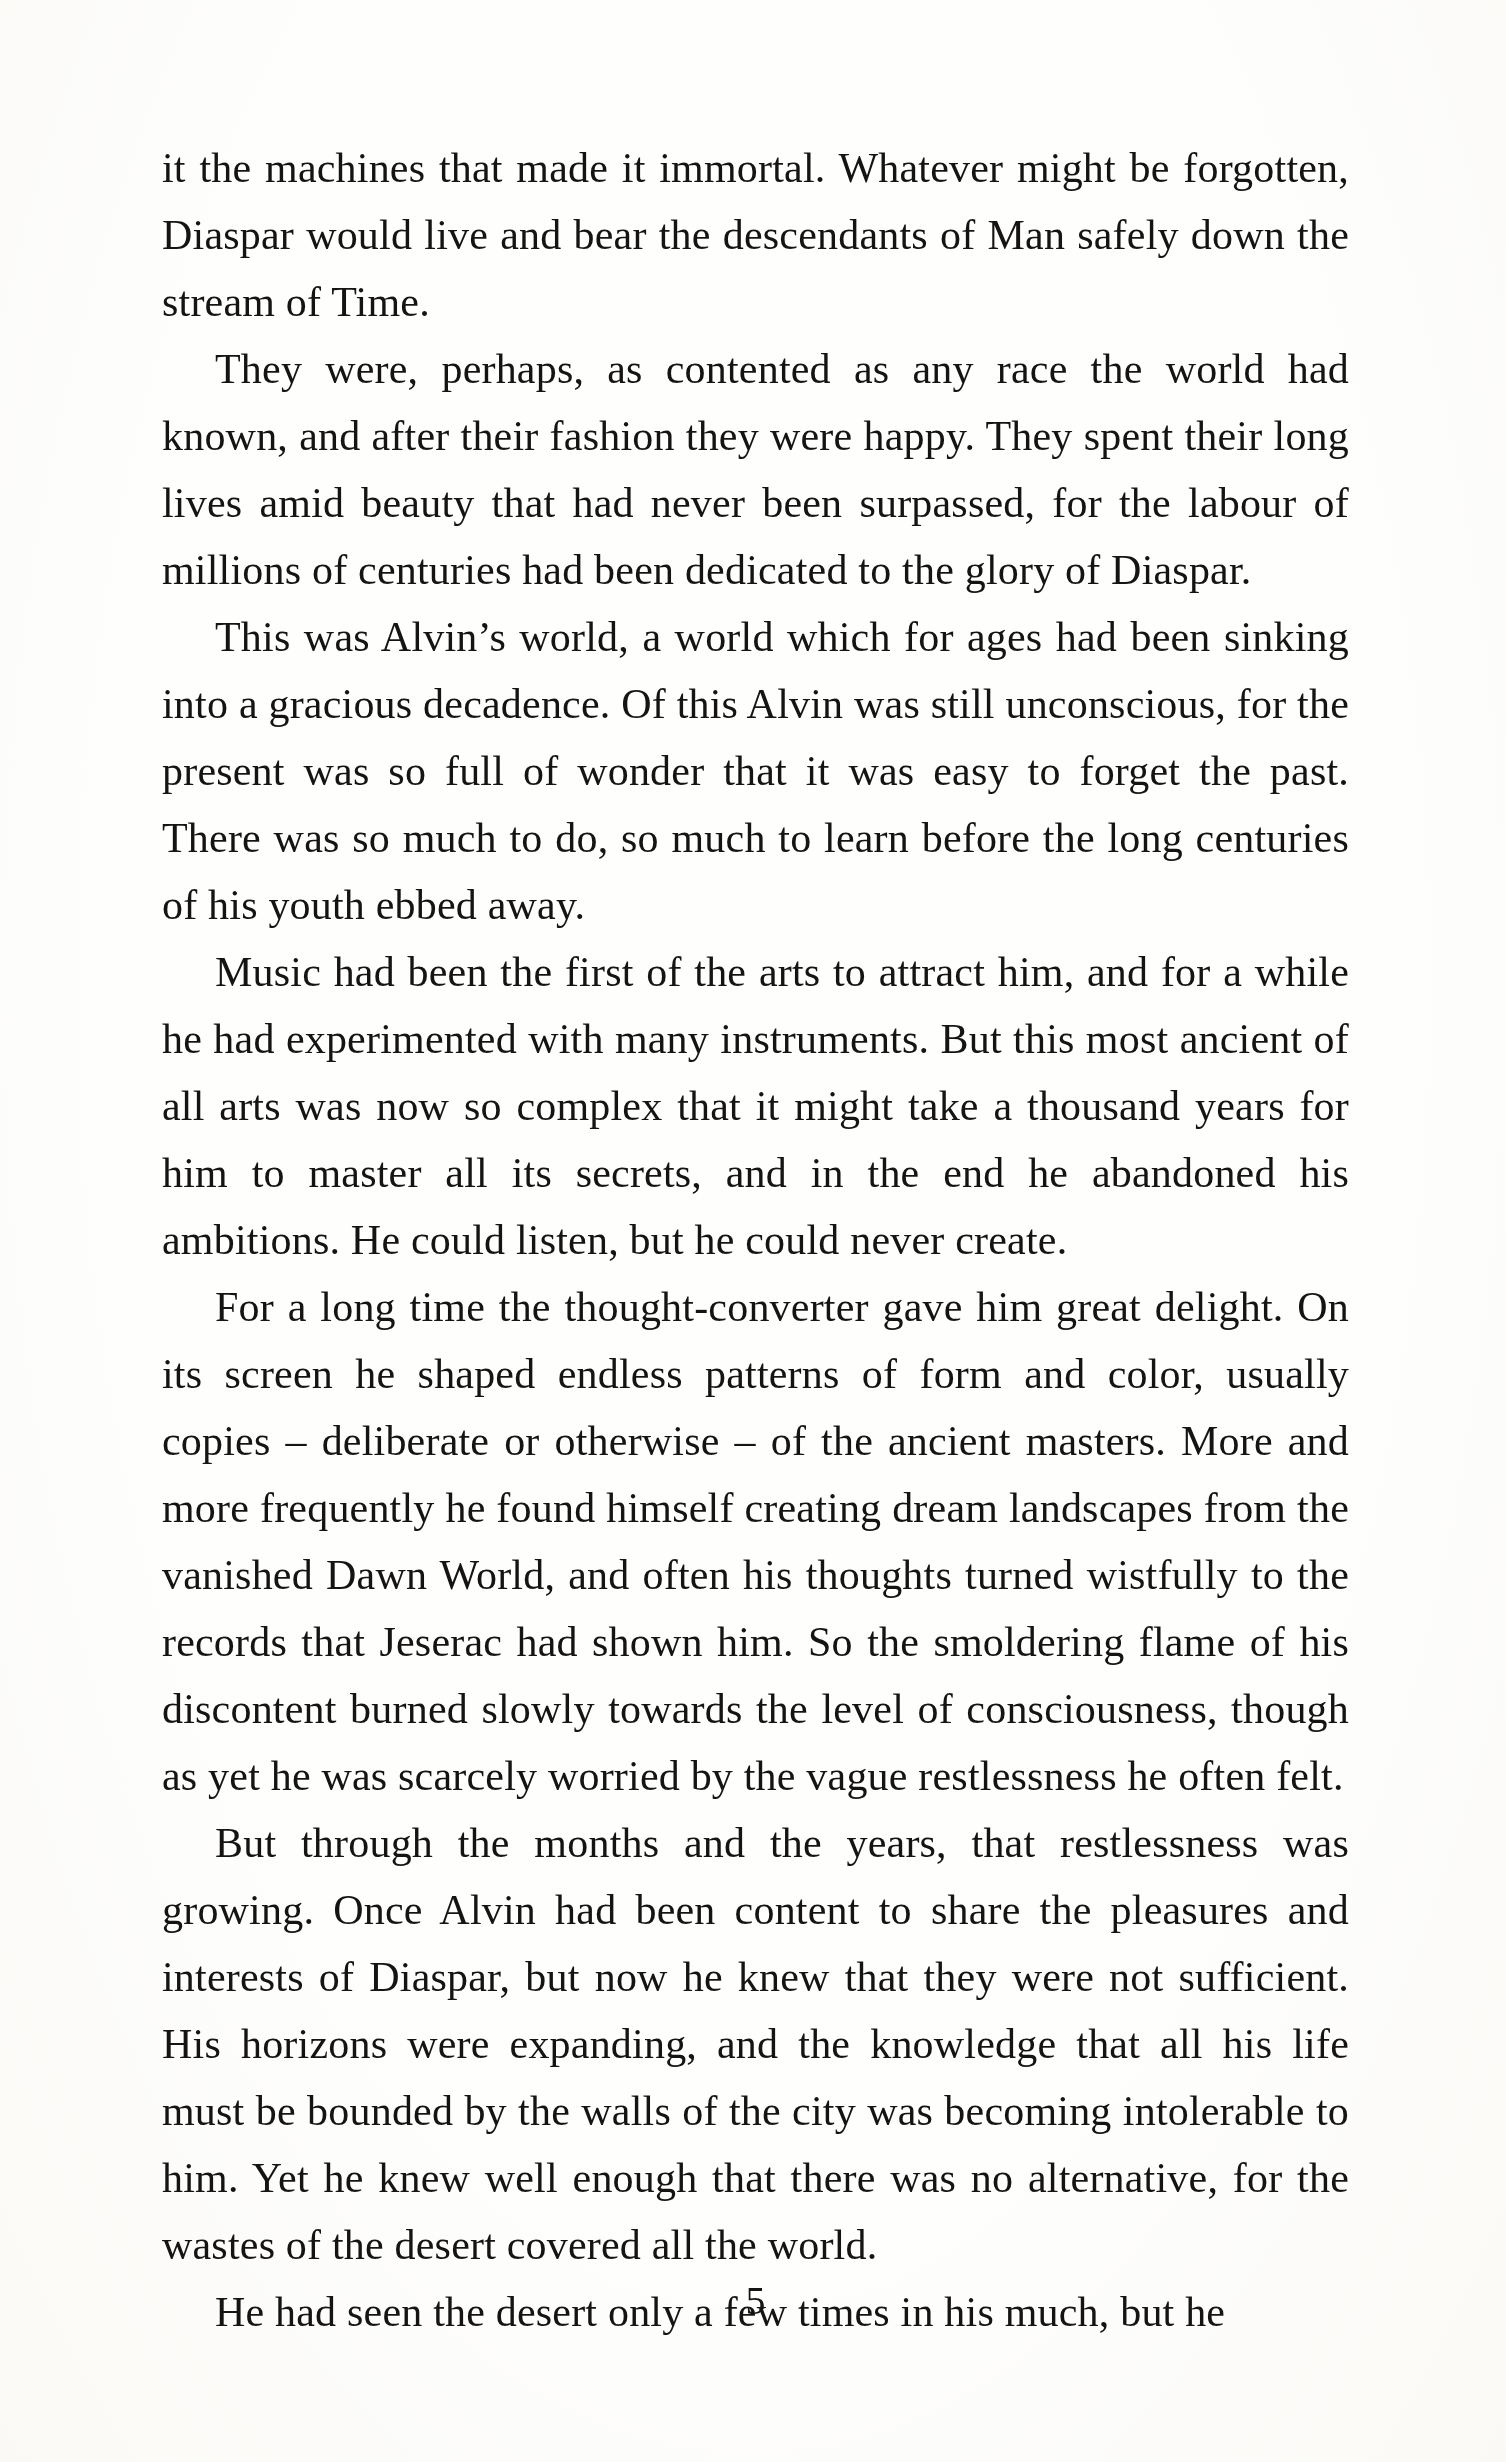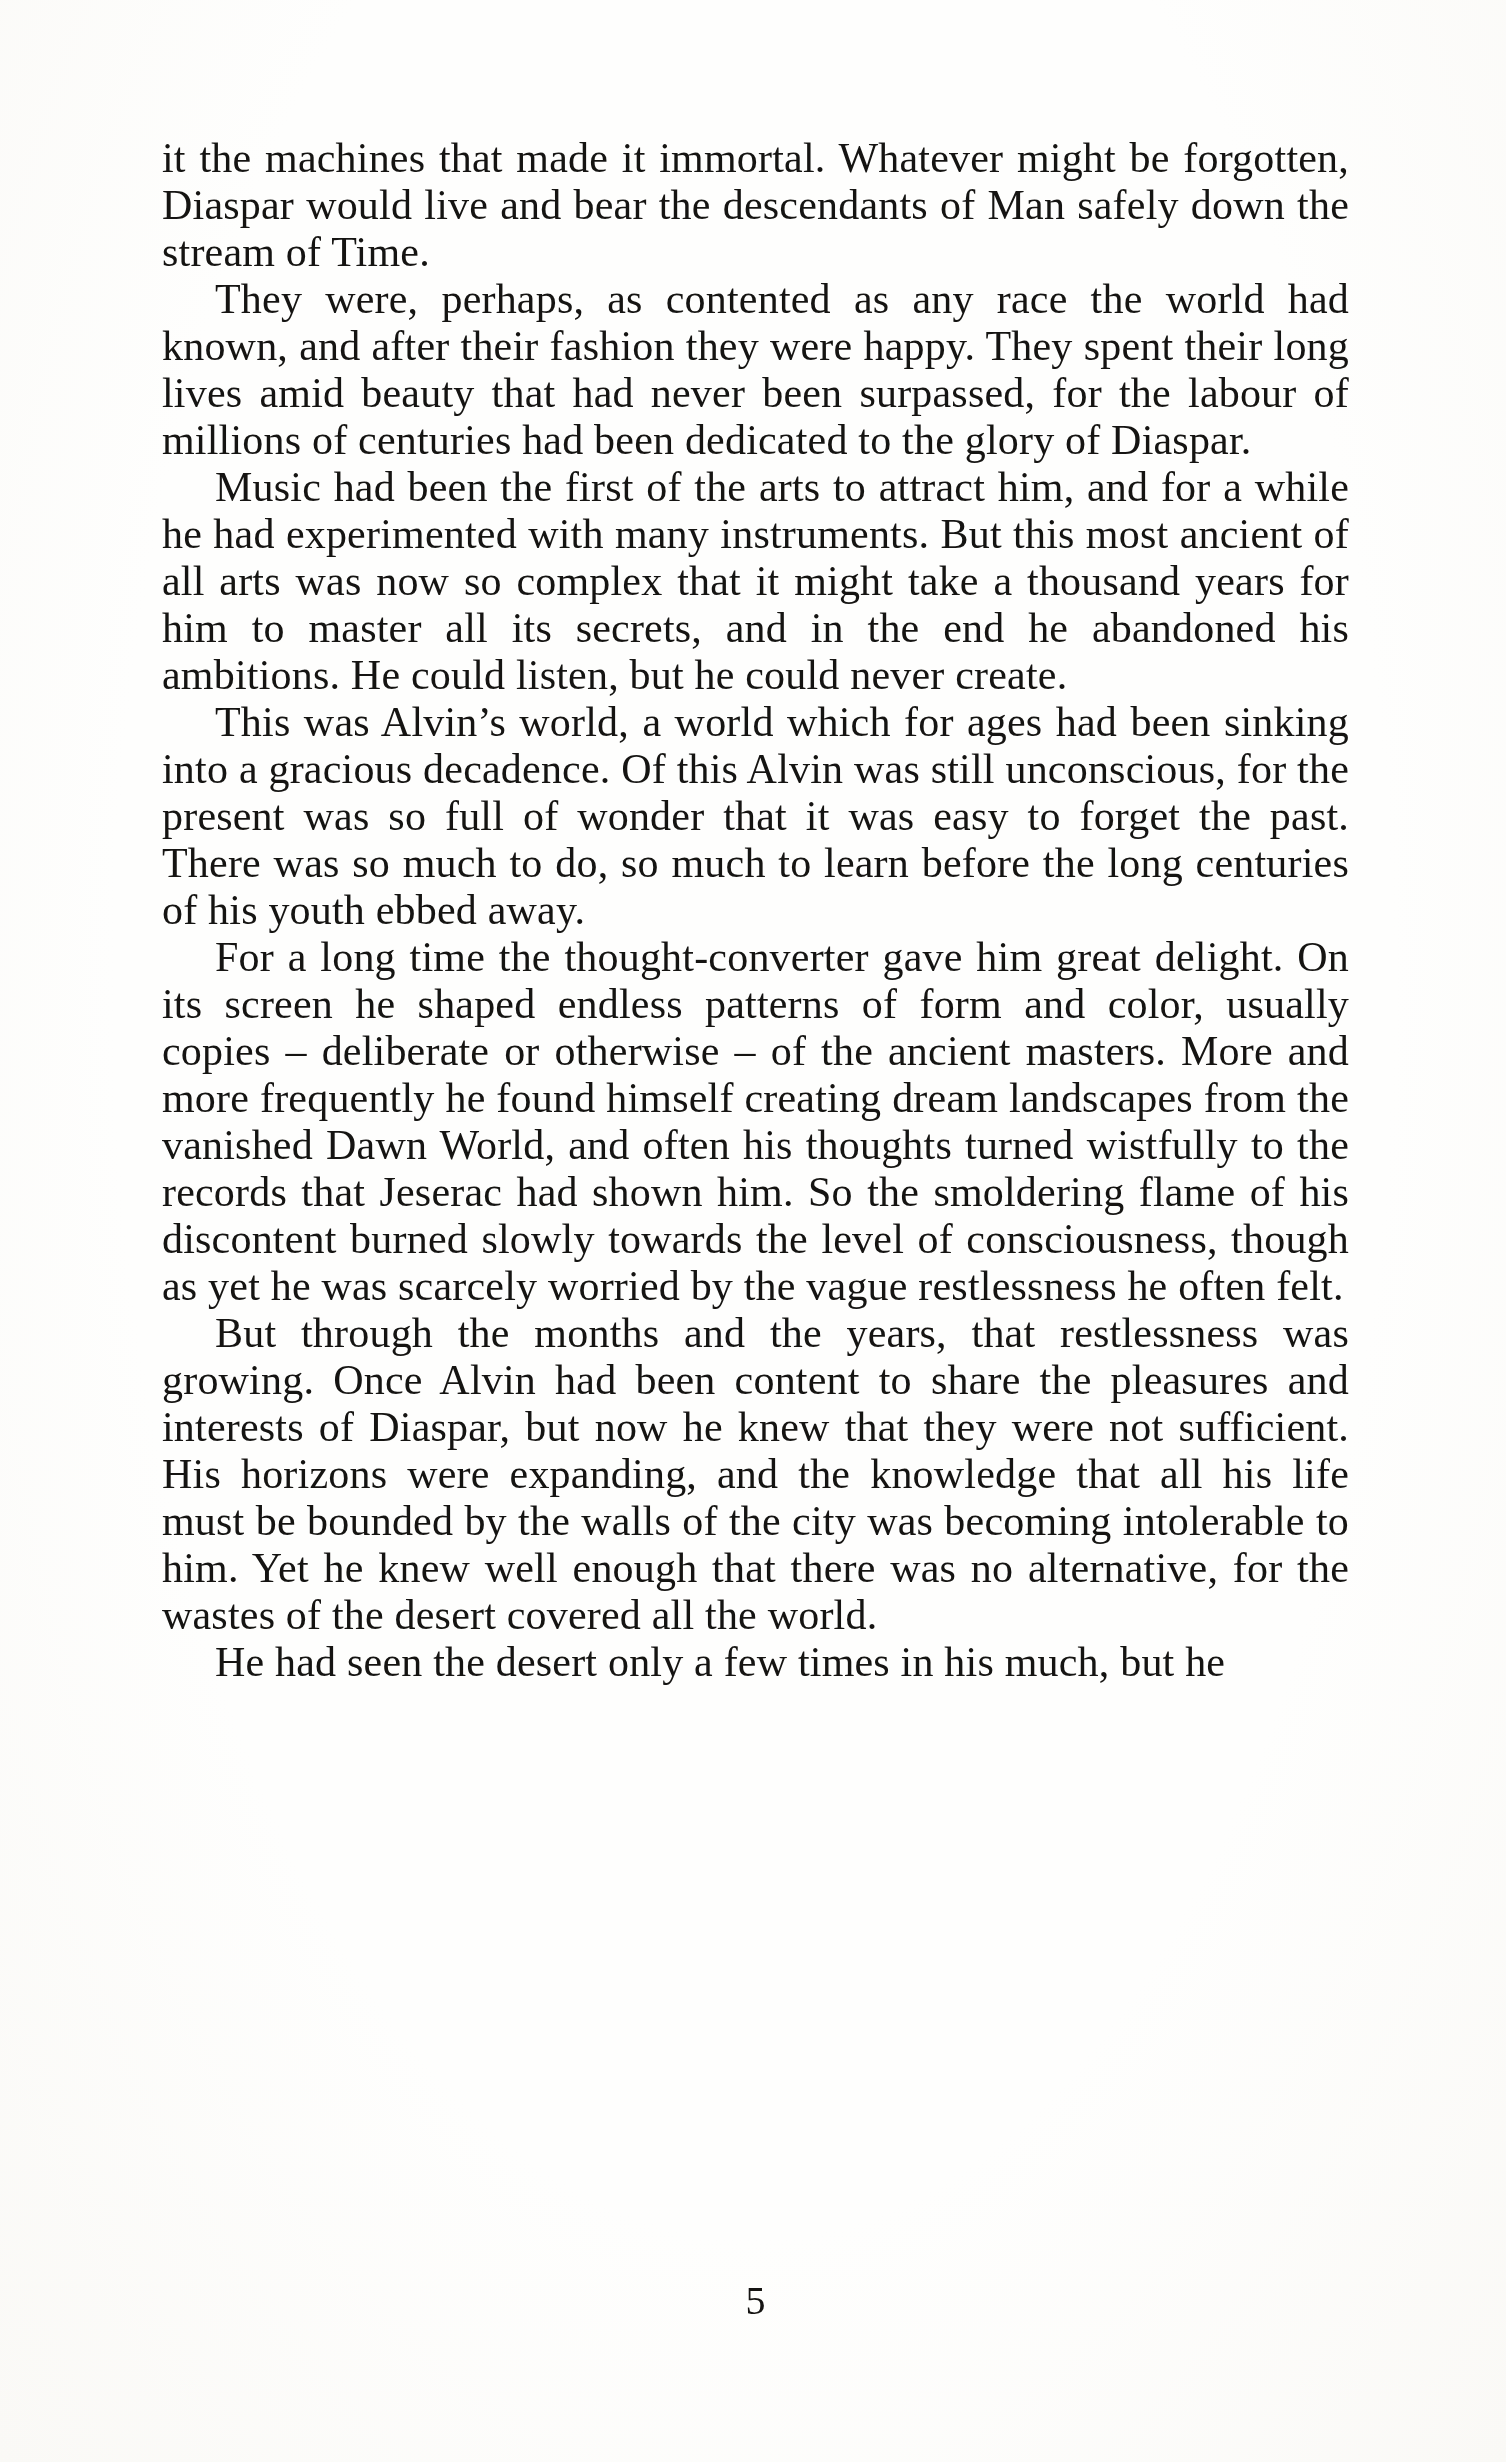--- a/index.html
+++ b/index.html
@@ -17,21 +17,21 @@
     overflow: hidden;
     font-family: "Liberation Serif", "DejaVu Serif", serif;
     color: #151412;
   }
   .text-block {
     position: absolute;
     left: 162px;
     top: 135px;
     width: 1187px;
     font-size: 42px;
-    line-height: 47px;
+    line-height: 67px;
     text-align: justify;
     letter-spacing: 0.2px;
   }
   .text-block p {
     margin: 0;
     padding: 0;
     text-indent: 53px;
   }
   .text-block p.no-indent {
     text-indent: 0;
@@ -46,21 +46,21 @@
     line-height: 55px;
   }
 </style>
 </head>
 <body>
 
 <div class="page">
   <div class="text-block">
     <p class="no-indent">it the machines that made it immortal. Whatever might be forgotten, Diaspar would live and bear the descendants of Man safely down the stream of Time.</p>
     <p>They were, perhaps, as contented as any race the world had known, and after their fashion they were happy. They spent their long lives amid beauty that had never been surpassed, for the labour of millions of centuries had been dedicated to the glory of Diaspar.</p>
+    <p>This was Alvin’s world, a world which for ages had been sinking into a gracious decadence. Of this Alvin was still unconscious, for the present was so full of wonder that it was easy to forget the past. There was so much to do, so much to learn before the long centuries of his youth ebbed away.</p>
     <p>Music had been the first of the arts to attract him, and for a while he had experimented with many instruments. But this most ancient of all arts was now so complex that it might take a thousand years for him to master all its secrets, and in the end he abandoned his ambitions. He could listen, but he could never create.</p>
-    <p>This was Alvin’s world, a world which for ages had been sinking into a gracious decadence. Of this Alvin was still unconscious, for the present was so full of wonder that it was easy to forget the past. There was so much to do, so much to learn before the long centuries of his youth ebbed away.</p>
     <p>For a long time the thought-converter gave him great delight. On its screen he shaped endless patterns of form and color, usually copies – deliberate or otherwise – of the ancient masters. More and more frequently he found himself creating dream landscapes from the vanished Dawn World, and often his thoughts turned wistfully to the records that Jeserac had shown him. So the smoldering flame of his discontent burned slowly towards the level of consciousness, though as yet he was scarcely worried by the vague restlessness he often felt.</p>
     <p>But through the months and the years, that restlessness was growing. Once Alvin had been content to share the pleasures and interests of Diaspar, but now he knew that they were not sufficient. His horizons were expanding, and the knowledge that all his life must be bounded by the walls of the city was becoming intolerable to him. Yet he knew well enough that there was no alternative, for the wastes of the desert covered all the world.</p>
     <p>He had seen the desert only a few times in his much, but he</p>
   </div>
   <div class="page-number">5</div>
 </div>
 
 
 </body></html>

